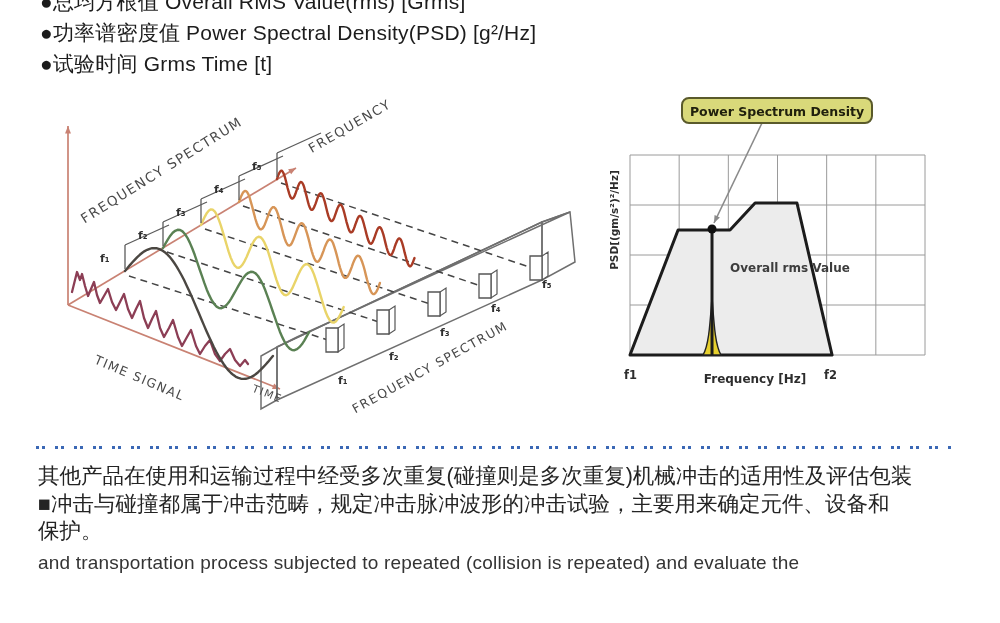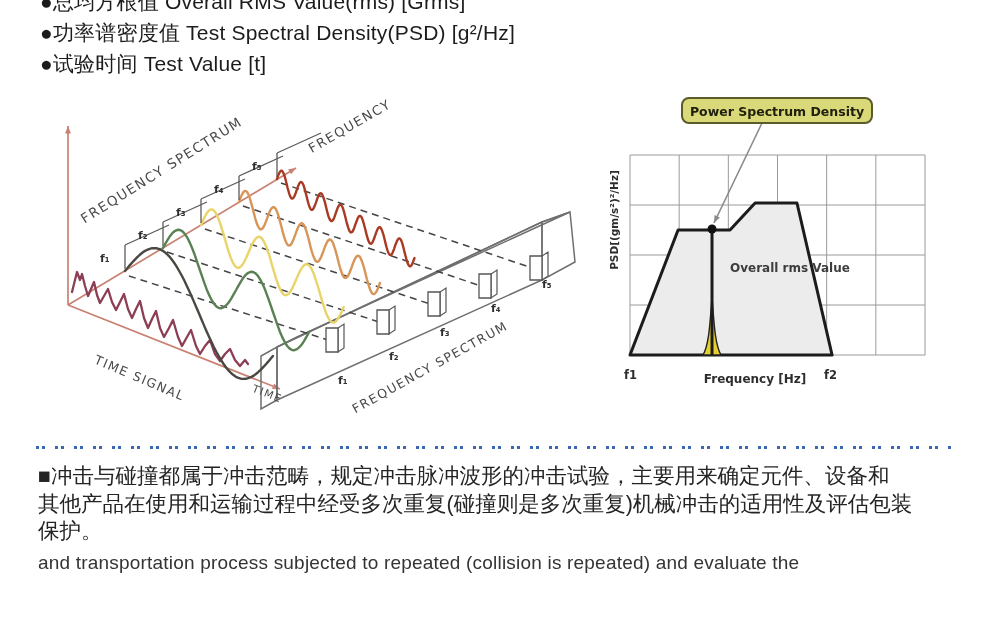--- a/index.html
+++ b/index.html
@@ -16,22 +16,22 @@
   .separator{left:36px;top:446px;width:915px;height:3px;
     background:repeating-linear-gradient(to right,#3b68b5 0 3px,transparent 3px 6px,#3b68b5 6px 9px,transparent 9px 19px)}
   .cn{left:38px;top:463px;font-size:21.5px;line-height:27.5px;color:#242424;white-space:nowrap}
   .en{left:38px;top:550px;font-size:19px;line-height:26.5px;color:#343434;white-space:nowrap;letter-spacing:.2px}
 </style>
 </head>
 <body>
 
 <div class="abs bullets">
   <div>●总均方根值 Overall RMS Value(rms) [Grms]</div>
-  <div>●功率谱密度值 Test Spectral Density(PSD) [g²/Hz]</div>
-  <div>●试验时间 Test Value [t]</div>
+  <div>●功率谱密度值 Power Spectral Density(PSD) [g²/Hz]</div>
+  <div>●试验时间 Grms Time [t]</div>
 </div>
 
 <div class="abs figure">
 
   <svg id="wf-svg" viewBox="0 0 580 345">
     <g id="wf-axes">
         <line x1="38" y1="215" x2="38" y2="36" stroke="#c98273" stroke-width="1.7"></line>
         <polygon points="38,36 40.96736375530386,43.42931708461208 35.032636244696135,43.42931708461208" fill="#c98273"></polygon>
         <line x1="38" y1="215" x2="266" y2="78" stroke="#c98273" stroke-width="1.7"></line>
         <polygon points="266,78 261.1602152138207,84.36996728590245 258.10354263483043,79.2829501471449" fill="#c98273"></polygon>
@@ -132,20 +132,20 @@
     <text x="145" y="293" font-size="12" font-weight="bold" fill="#2d2d2d" text-anchor="middle">Frequency [Hz]</text>
     <text x="14" y="289" font-size="11.5" font-weight="bold" fill="#2d2d2d">f1</text>
     <text x="214" y="289" font-size="11.5" font-weight="bold" fill="#2d2d2d">f2</text>
   </svg>
 
 </div>
 
 <div class="abs separator"></div>
 
 <div class="abs cn">
+  <div>其他产品在使用和运输过程中经受多次重复(碰撞则是多次重复)机械冲击的适用性及评估包装</div>
   <div>■冲击与碰撞都属于冲击范畴，规定冲击脉冲波形的冲击试验，主要用来确定元件、设备和</div>
-  <div>其他产品在使用和运输过程中经受多次重复(碰撞则是多次重复)机械冲击的适用性及评估包装</div>
   <div>保护。</div>
 </div>
 
 <div class="abs en">
   <div>and transportation process subjected to repeated (collision is repeated) and evaluate the</div>
 </div>
 
 </body></html>

